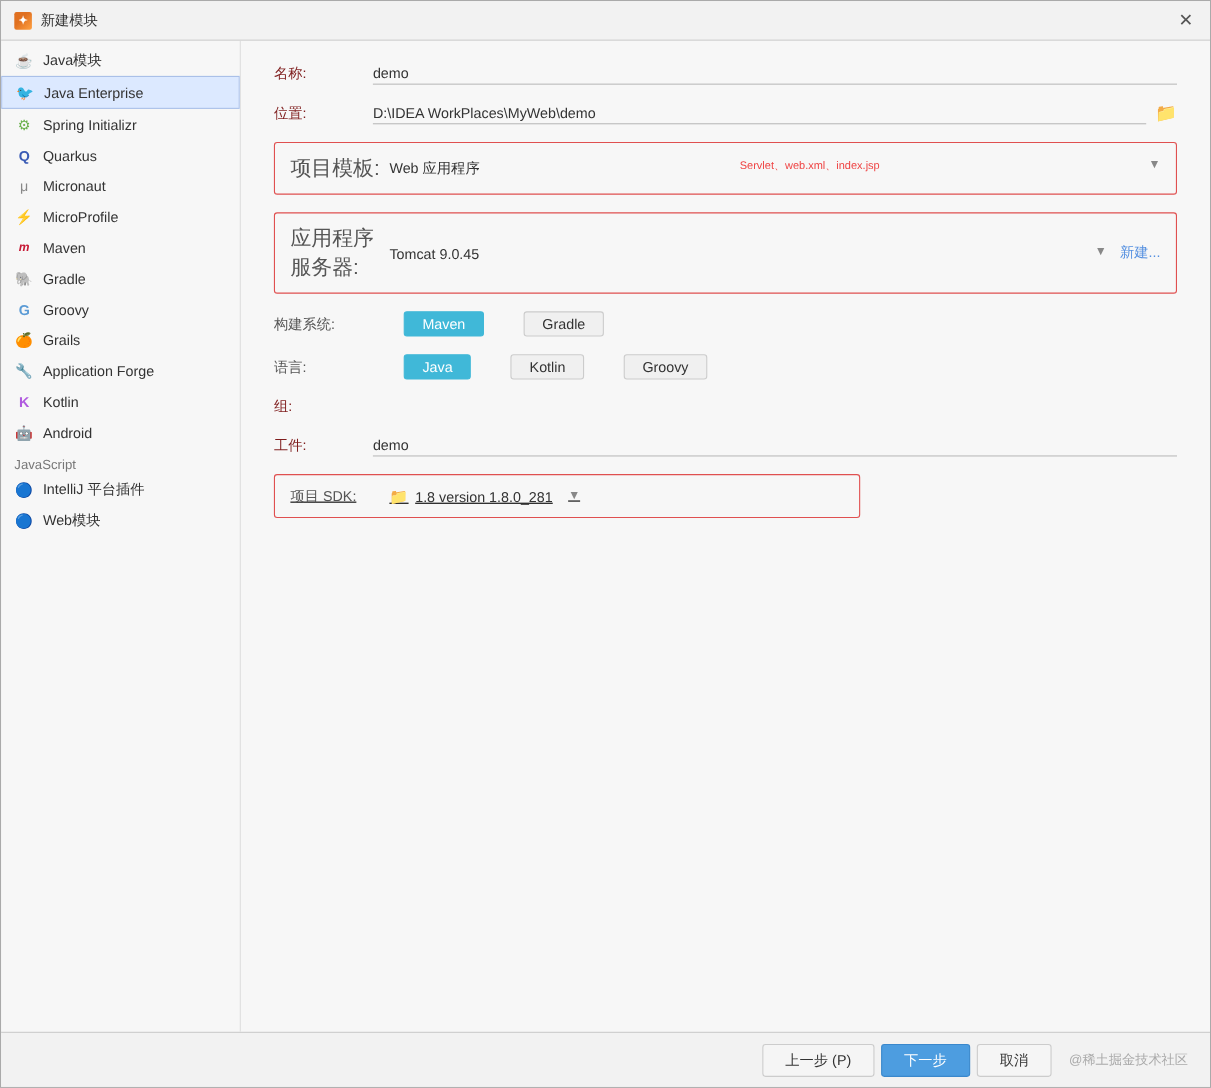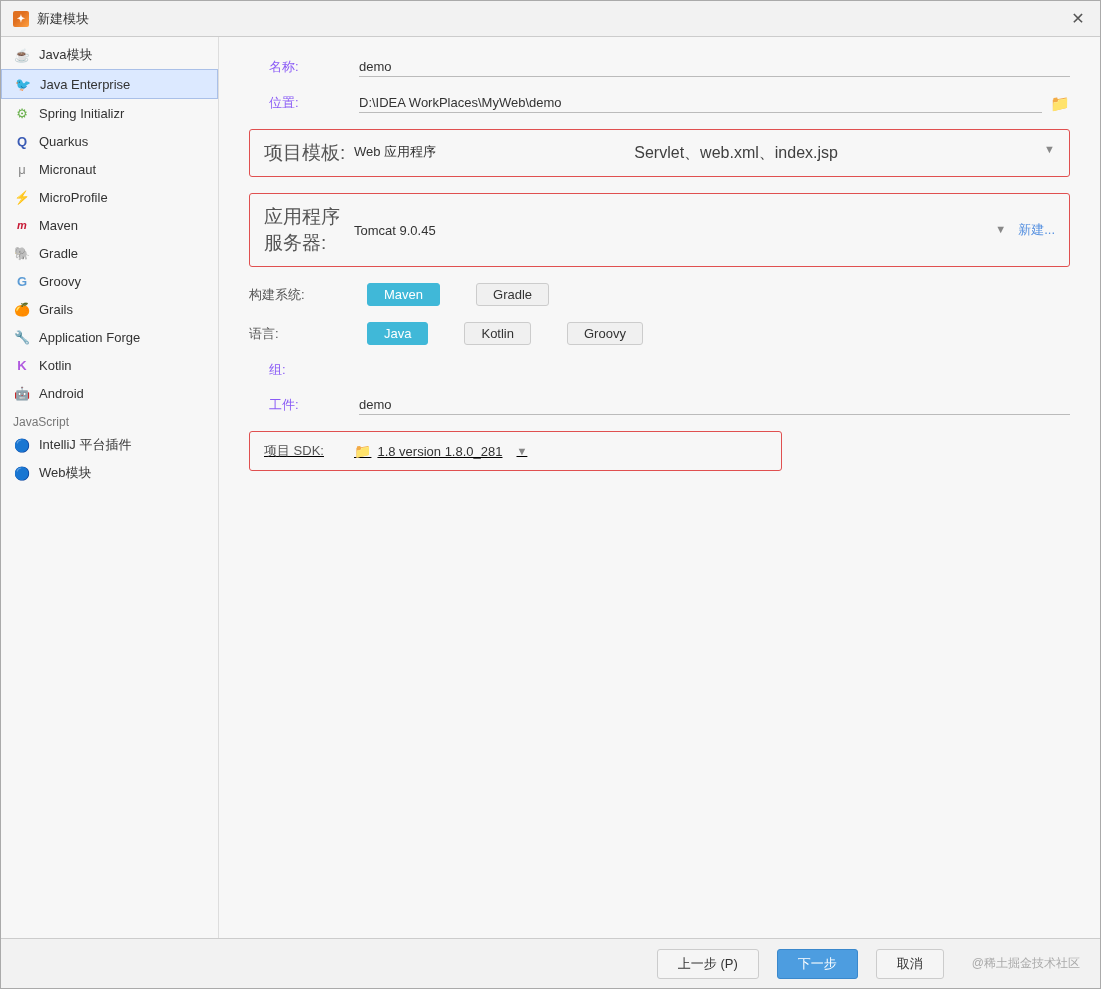--- a/index.html
+++ b/index.html
@@ -96,24 +96,23 @@
       padding: 20px 30px;
       overflow-y: auto;
     }
     .form-row {
       display: flex;
       align-items: center;
       margin-bottom: 16px;
     }
     .form-label {
       width: 90px;
-      color: #8b5cf6;
+      color: #7f1d1d;
       font-size: 13px;
       flex-shrink: 0;
-      margin-left: 20px;
     }
     .form-input {
       flex: 1;
       border: none;
       border-bottom: 1px solid #bbb;
       background: transparent;
       font-size: 13px;
       color: #333;
       padding: 2px 0;
       outline: none;
@@ -159,22 +158,22 @@
       display: flex;
       align-items: flex-start;
       justify-content: space-between;
       background: transparent;
       border: none;
       font-size: 13px;
       color: #333;
       cursor: pointer;
     }
     .dropdown-hint {
-      color: #404040;
-      font-size: 16px;
+      color: #ef4444;
+      font-size: 10px;
       margin-right: 8px;
     }
     .dropdown-arrow {
       color: #888;
       font-size: 11px;
     }
     .new-btn {
       margin-left: 12px;
       border: none;
       background: none;
@@ -241,21 +240,21 @@
       font-size: 13px;
       color: #333;
     }
     .footer {
       border-top: 1px solid #ccc;
       padding: 10px 20px;
       background: #f2f2f2;
       display: flex;
       align-items: center;
       justify-content: flex-end;
-      gap: 18px;
+      gap: 6px;
       height: 50px;
     }
     .footer-btn {
       padding: 5px 20px;
       border: 1px solid #ccc;
       background: #f5f5f5;
       font-size: 13px;
       cursor: pointer;
       border-radius: 3px;
       color: #333;

